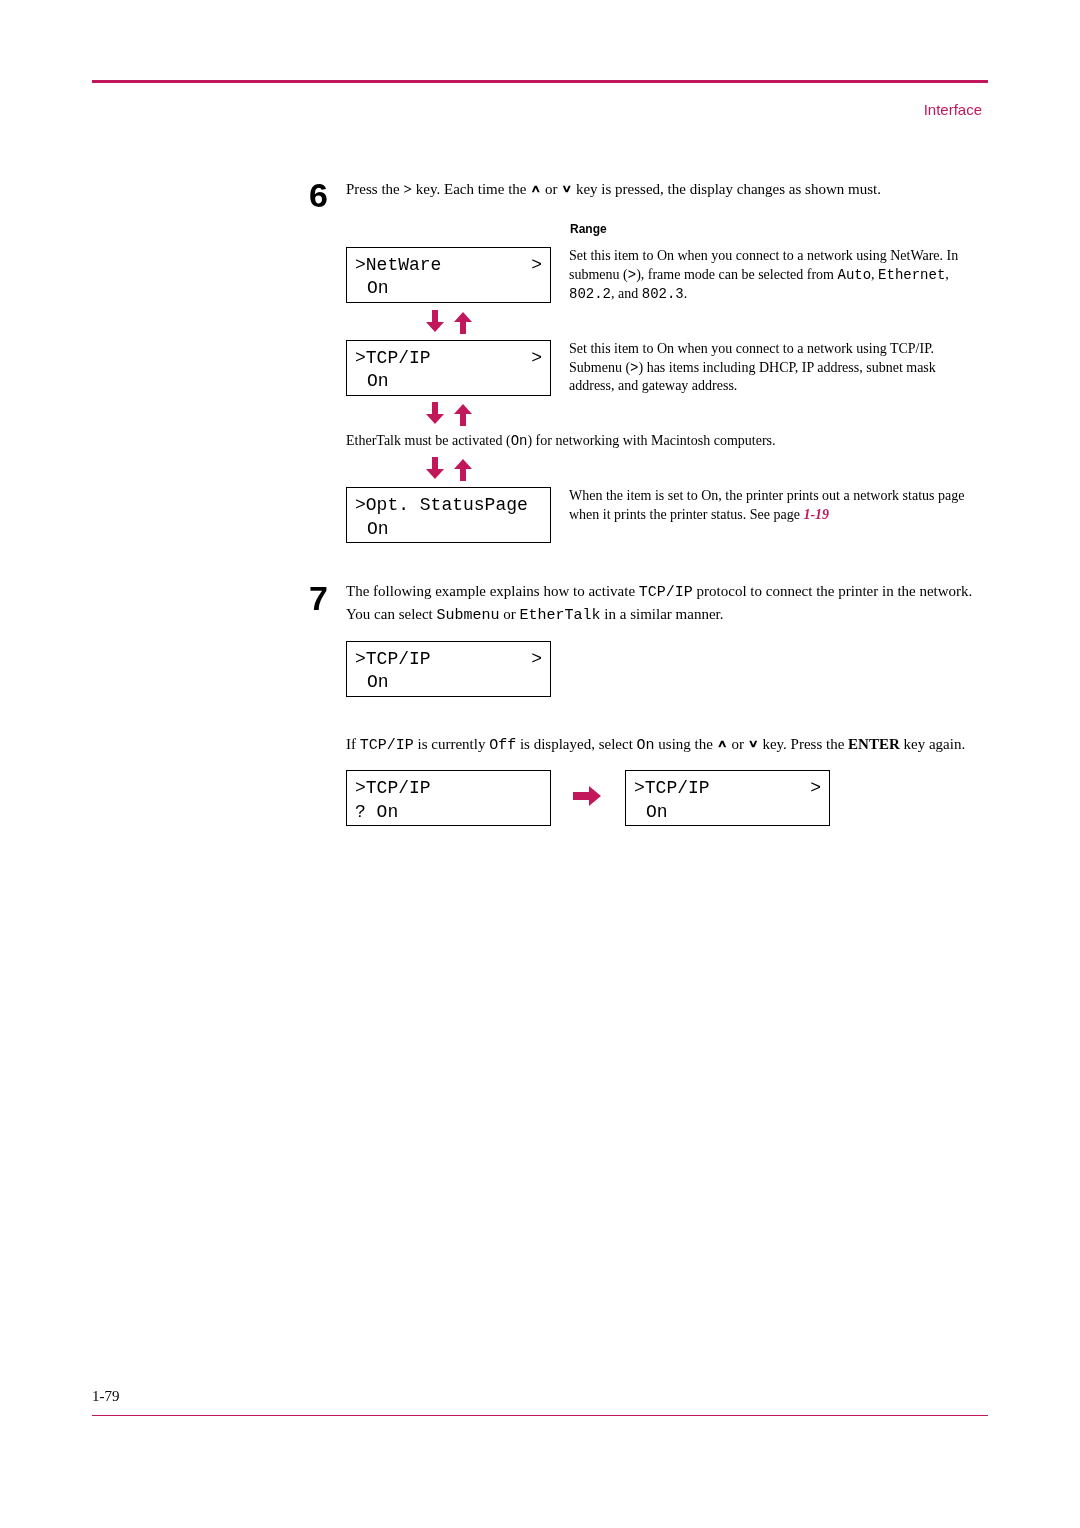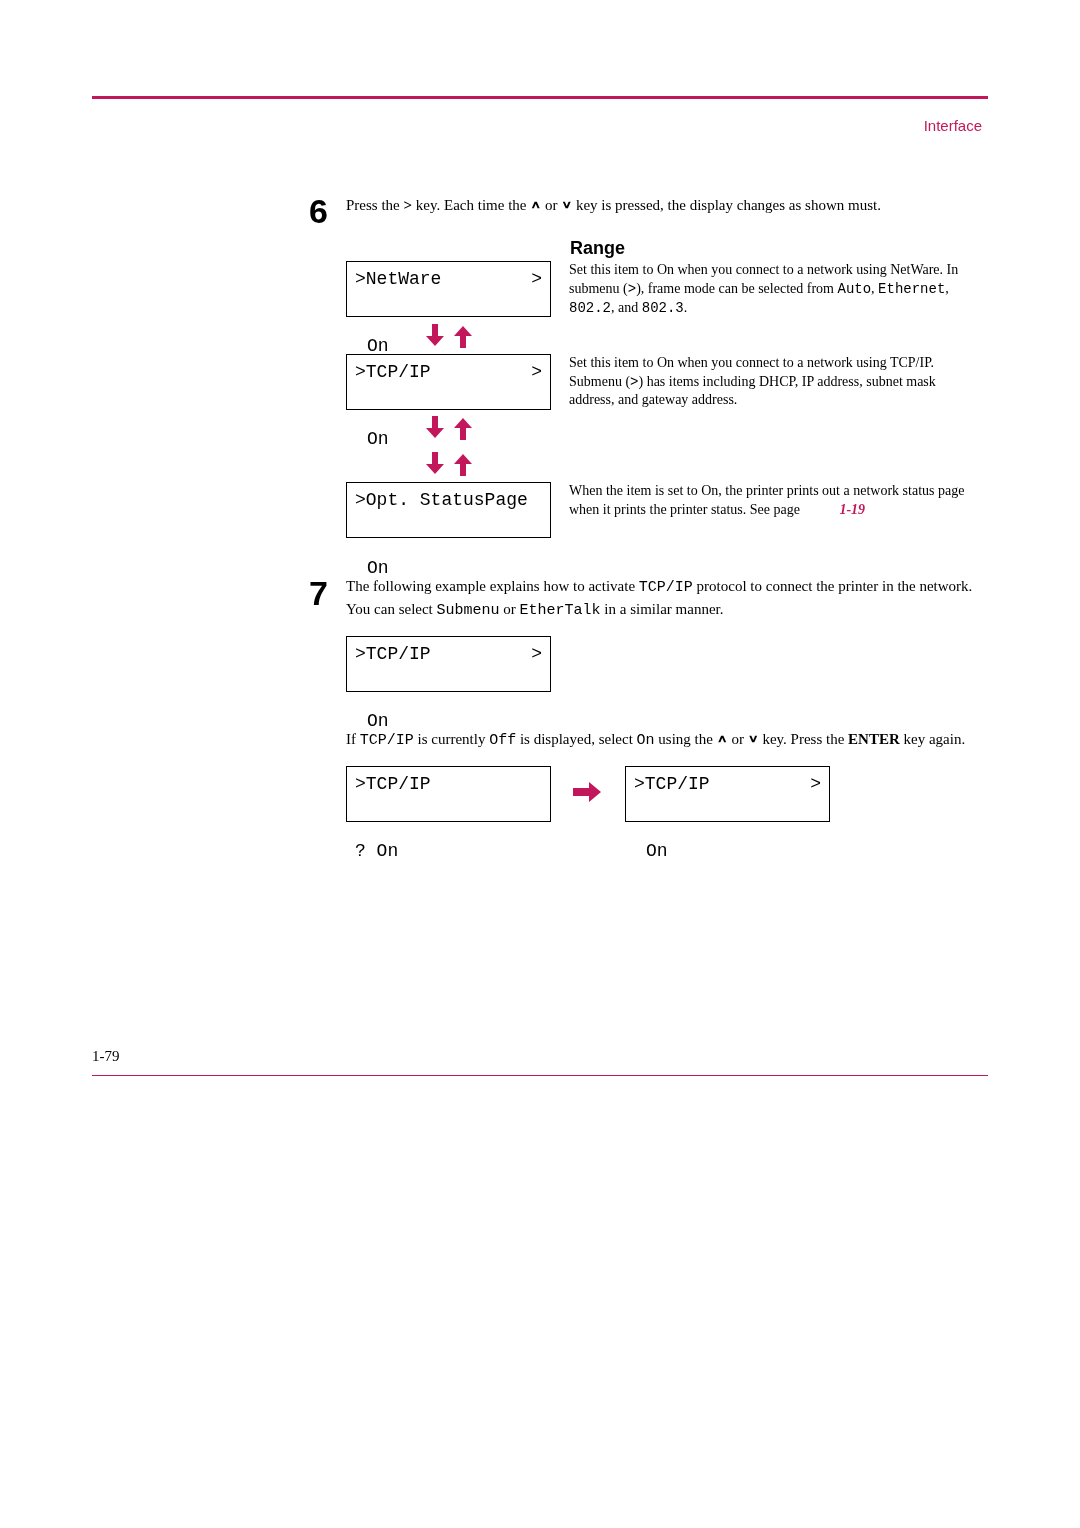--- a/index.html
+++ b/index.html
@@ -10,23 +10,23 @@
     font-size: 15px;
     color: #000;
     width: 1080px;
     height: 1528px;
     box-sizing: border-box;
     position: relative;
   }
   .page {
     position: absolute;
     left: 92px;
-    top: 96px;
+    top: 80px;
     width: 896px;
-    height: 980px;
+    height: 1336px;
     border-top: 3px solid #c2185b;
     border-bottom: 1.5px solid #c2185b;
     box-sizing: border-box;
     padding-top: 18px;
   }
   .header-link {
     text-align: right;
     color: #c2185b;
     font-family: Arial, Helvetica, sans-serif;
     font-size: 15px;
@@ -67,54 +67,52 @@
     height: 56px;
     padding: 6px 8px 4px 8px;
     font-family: 'Courier New', monospace;
     font-size: 18px;
     line-height: 1.3;
     box-sizing: border-box;
     flex-shrink: 0;
     display: flex;
     flex-direction: column;
     justify-content: flex-start;
-    gap: 44px;
   }
   .lcd-line1 {
     display: flex;
     justify-content: space-between;
   }
   .lcd-line2 {
     padding-left: 12px;
   }
   .desc-col {
     flex: 1;
     font-size: 14px;
     line-height: 1.35;
   }
   .range-heading {
     font-family: Arial, Helvetica, sans-serif;
     font-weight: 700;
-    font-size: 18px;
+    font-size: 12px;
     margin-left: 266px;
-    margin-bottom: 2px;
+    margin-bottom: 11px;
   }
   .arrows-v {
     width: 205px;
     text-align: center;
     margin: 6px 0 6px 42px;
   }
   .arrows-v svg { vertical-align: middle; }
   .mono { font-family: 'Courier New', monospace; }
   .bold { font-weight: 700; }
   .pg-link {
     color: #c2185b;
     font-weight: 700;
     font-style: italic;
-    margin-left: 36px;
   }
   .pair-row {
     display: flex;
     align-items: center;
     gap: 22px;
     margin-left: 42px;
     margin-top: 14px;
   }
   .footer {
     position: absolute;
@@ -177,20 +175,23 @@
     </div>
 
     <div class="arrows-v">
       <svg width="50" height="24">
           <polygon points="8,0 14,0 14,12 20,12 11,22 2,12 8,12" fill="#c2185b"></polygon>
           <polygon points="36,24 42,24 42,12 48,12 39,2 30,12 36,12" fill="#c2185b"></polygon>
         </svg>
     </div>
 
     <div class="lcd-row">
+      <div class="desc-col">
+        <span>EtherTalk must be activated (</span><span class="mono">On</span><span>) for networking with Macintosh computers.</span>
+      </div>
     </div>
 
     <div class="arrows-v">
       <svg width="50" height="24">
           <polygon points="8,0 14,0 14,12 20,12 11,22 2,12 8,12" fill="#c2185b"></polygon>
           <polygon points="36,24 42,24 42,12 48,12 39,2 30,12 36,12" fill="#c2185b"></polygon>
         </svg>
     </div>
 
     <div class="lcd-row" style="margin-bottom:38px;">

